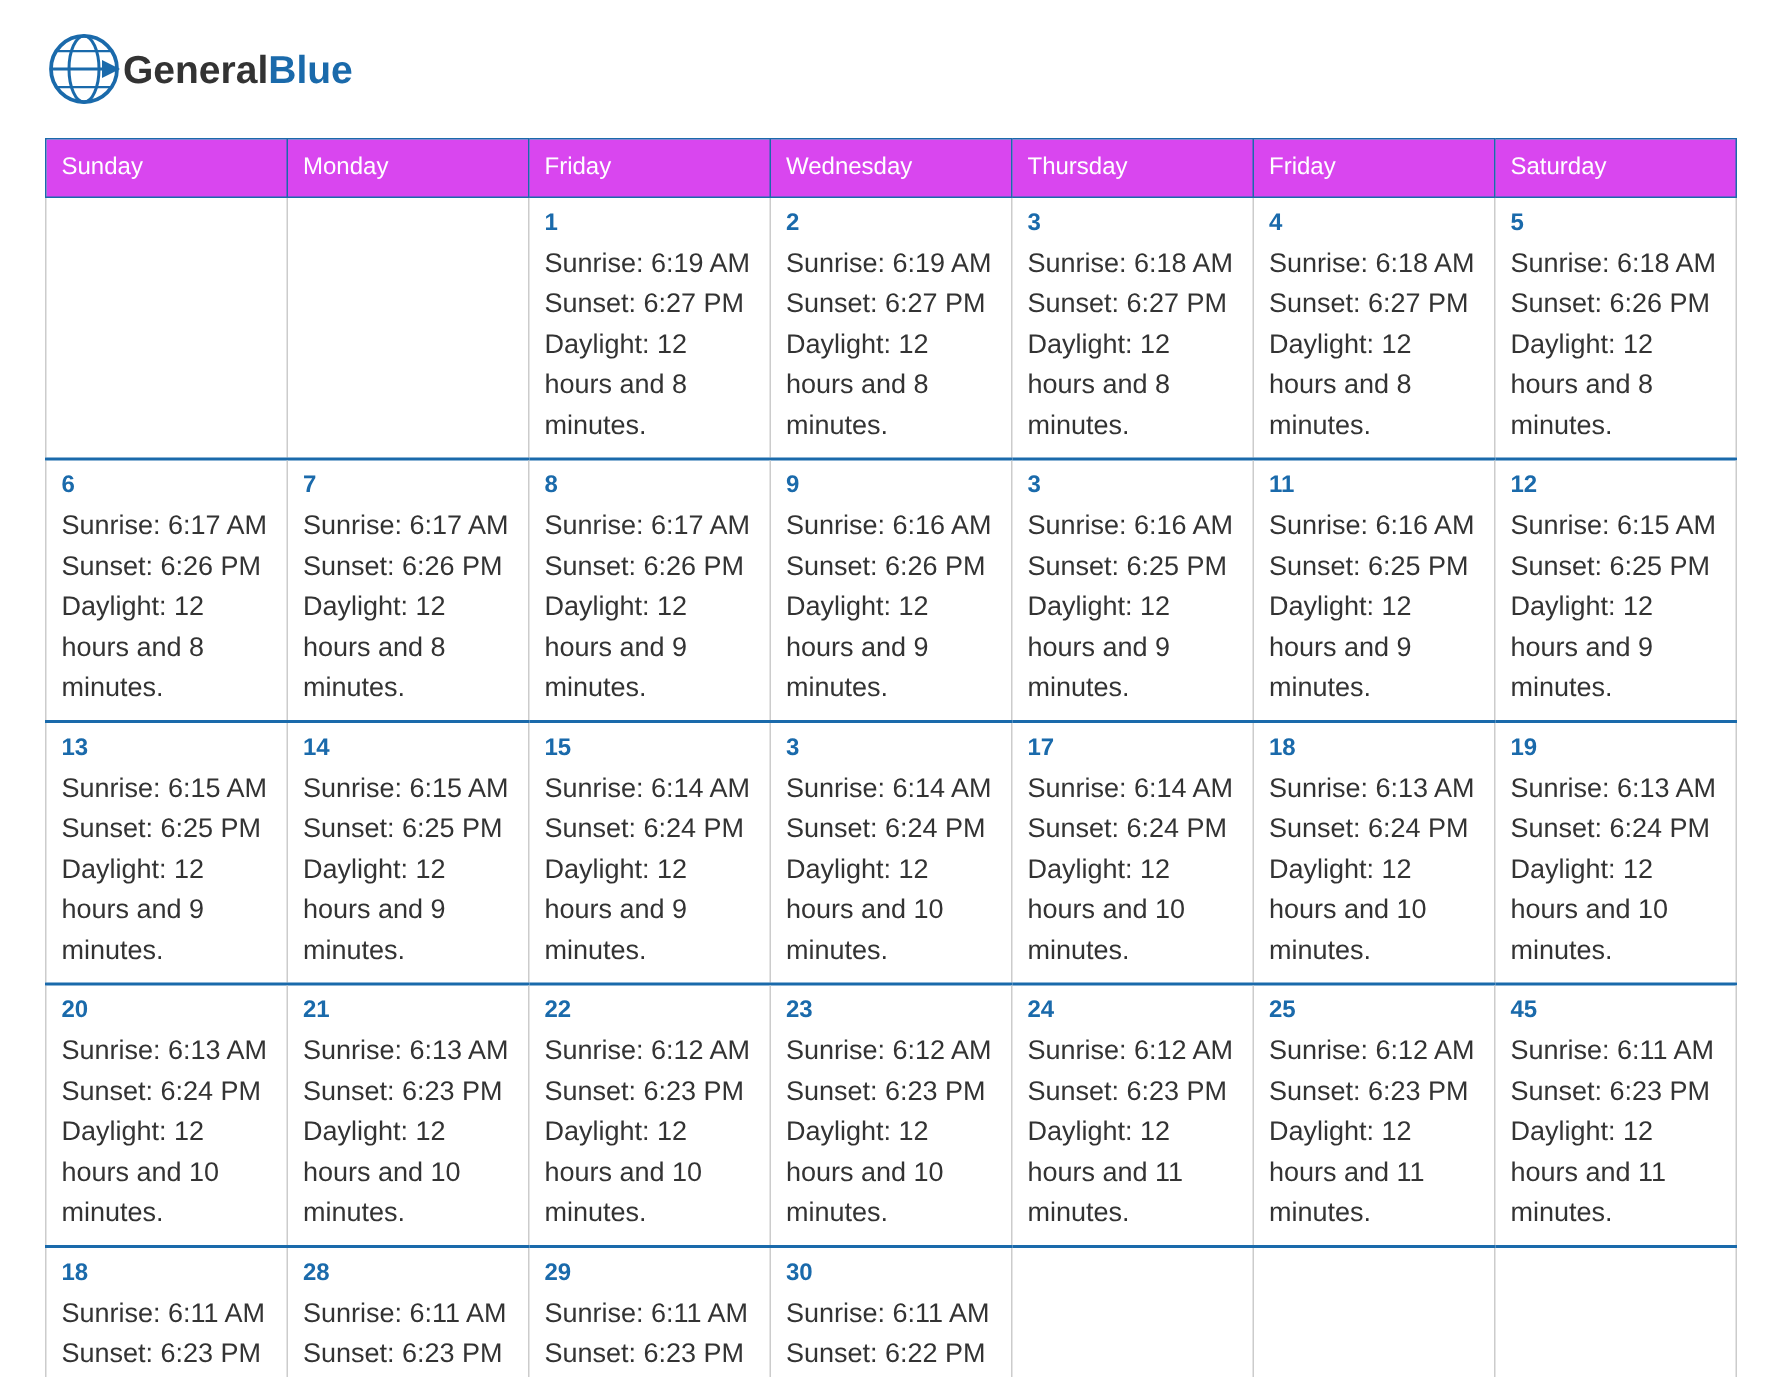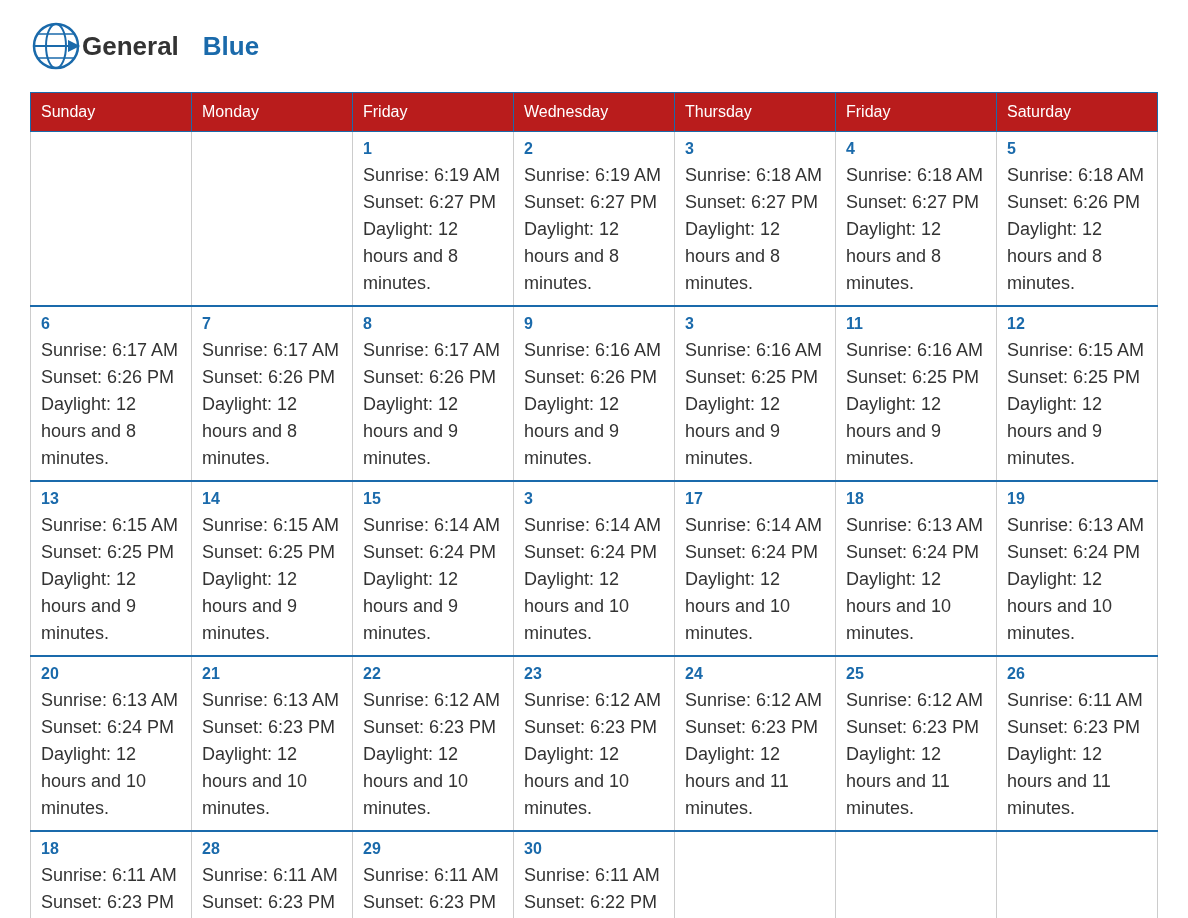--- a/index.html
+++ b/index.html
@@ -29,21 +29,21 @@
     .location-title {
       font-size: 22px;
       color: #555;
       margin-top: 4px;
     }
     .calendar {
       width: 100%;
       border-collapse: collapse;
     }
     .calendar th {
-      background-color: #b91c1c;
+      background-color: #d946ef;
       color: #fff;
       padding: 10px 10px;
       text-align: left;
       font-size: 16px;
       font-weight: normal;
       border: 1px solid #1a6aab;
     }
     .calendar td {
       vertical-align: top;
       padding: 8px 10px;
@@ -85,21 +85,20 @@
     }
     .logo-general {
       font-size: 26px;
       font-weight: bold;
       color: #333;
     }
     .logo-blue-word {
       font-size: 26px;
       font-weight: bold;
       color: #1a6aab;
-      margin-left: 24px;
     }
   </style>
 </head>
 <body>
 
 <div class="header">
   <div class="logo-wrapper">
     <svg width="52" height="52" viewBox="0 0 52 52">
 
       <circle cx="26" cy="26" r="22" fill="none" stroke="#1a6aab" stroke-width="2.5"></circle>
@@ -233,21 +232,21 @@
         </td>
         <td>
           <span class="day-number">24</span>
           <div class="day-info">Sunrise: 6:12 AM<br>Sunset: 6:23 PM<br>Daylight: 12 hours and 11 minutes.</div>
         </td>
         <td>
           <span class="day-number">25</span>
           <div class="day-info">Sunrise: 6:12 AM<br>Sunset: 6:23 PM<br>Daylight: 12 hours and 11 minutes.</div>
         </td>
         <td>
-          <span class="day-number">26</span>
+          <span class="day-number">45</span>
           <div class="day-info">Sunrise: 6:11 AM<br>Sunset: 6:23 PM<br>Daylight: 12 hours and 11 minutes.</div>
         </td>
       </tr>
       <tr>
         <td>
           <span class="day-number">18</span>
           <div class="day-info">Sunrise: 6:11 AM<br>Sunset: 6:23 PM<br>Daylight: 12 hours and 11 minutes.</div>
         </td>
         <td>
           <span class="day-number">28</span>

